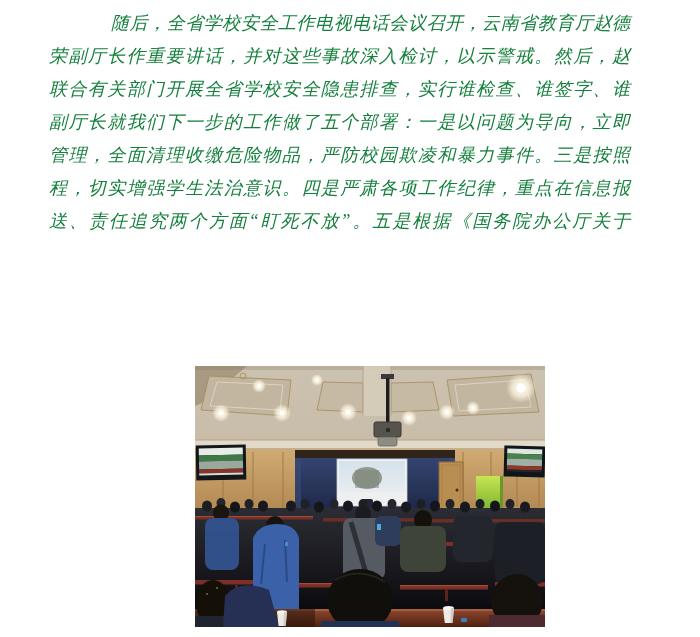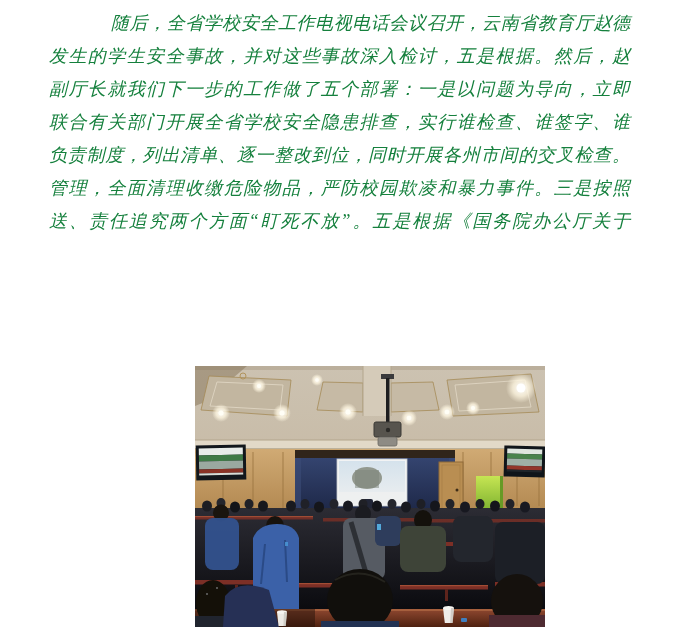--- a/index.html
+++ b/index.html
@@ -38,25 +38,25 @@
     overflow:hidden;
     background:#cfc5b5;
   }
   .photo-wrap svg{display:block;}
 </style>
 </head>
 <body>
 
 <div class="doc-text">
   <div class="doc-line first">随后，全省学校安全工作电视电话会议召开，云南省教育厅赵德</div>
-  <div class="doc-line">发生的学生安全事故，并对这些事故深入检讨，五是根据。然后，赵</div>
+  <div class="doc-line">荣副厅长作重要讲话，并对这些事故深入检讨，以示警戒。然后，赵</div>
+  <div class="doc-line">联合有关部门开展全省学校安全隐患排查，实行谁检查、谁签字、谁</div>
   <div class="doc-line">副厅长就我们下一步的工作做了五个部署：一是以问题为导向，立即</div>
-  <div class="doc-line">联合有关部门开展全省学校安全隐患排查，实行谁检查、谁签字、谁</div>
-  <div class="doc-line">负责制度，列出清单、逐一整改到位，同时开展各州市间的交叉检查。</div>
   <div class="doc-line">管理，全面清理收缴危险物品，严防校园欺凌和暴力事件。三是按照</div>
+  <div class="doc-line">程，切实增强学生法治意识。四是严肃各项工作纪律，重点在信息报</div>
   <div class="doc-line">送、责任追究两个方面“盯死不放”。五是根据《国务院办公厅关于</div>
 </div>
 
 <div class="photo-wrap">
 <svg width="350" height="261" viewBox="0 0 350 261" xmlns="http://www.w3.org/2000/svg">
   <defs>
     <linearGradient id="ceilGrad" x1="0" y1="0" x2="0" y2="1">
       <stop offset="0" stop-color="#ccc2b1"></stop>
           <stop offset="1" stop-color="#c8bca8"></stop>
     </linearGradient>

